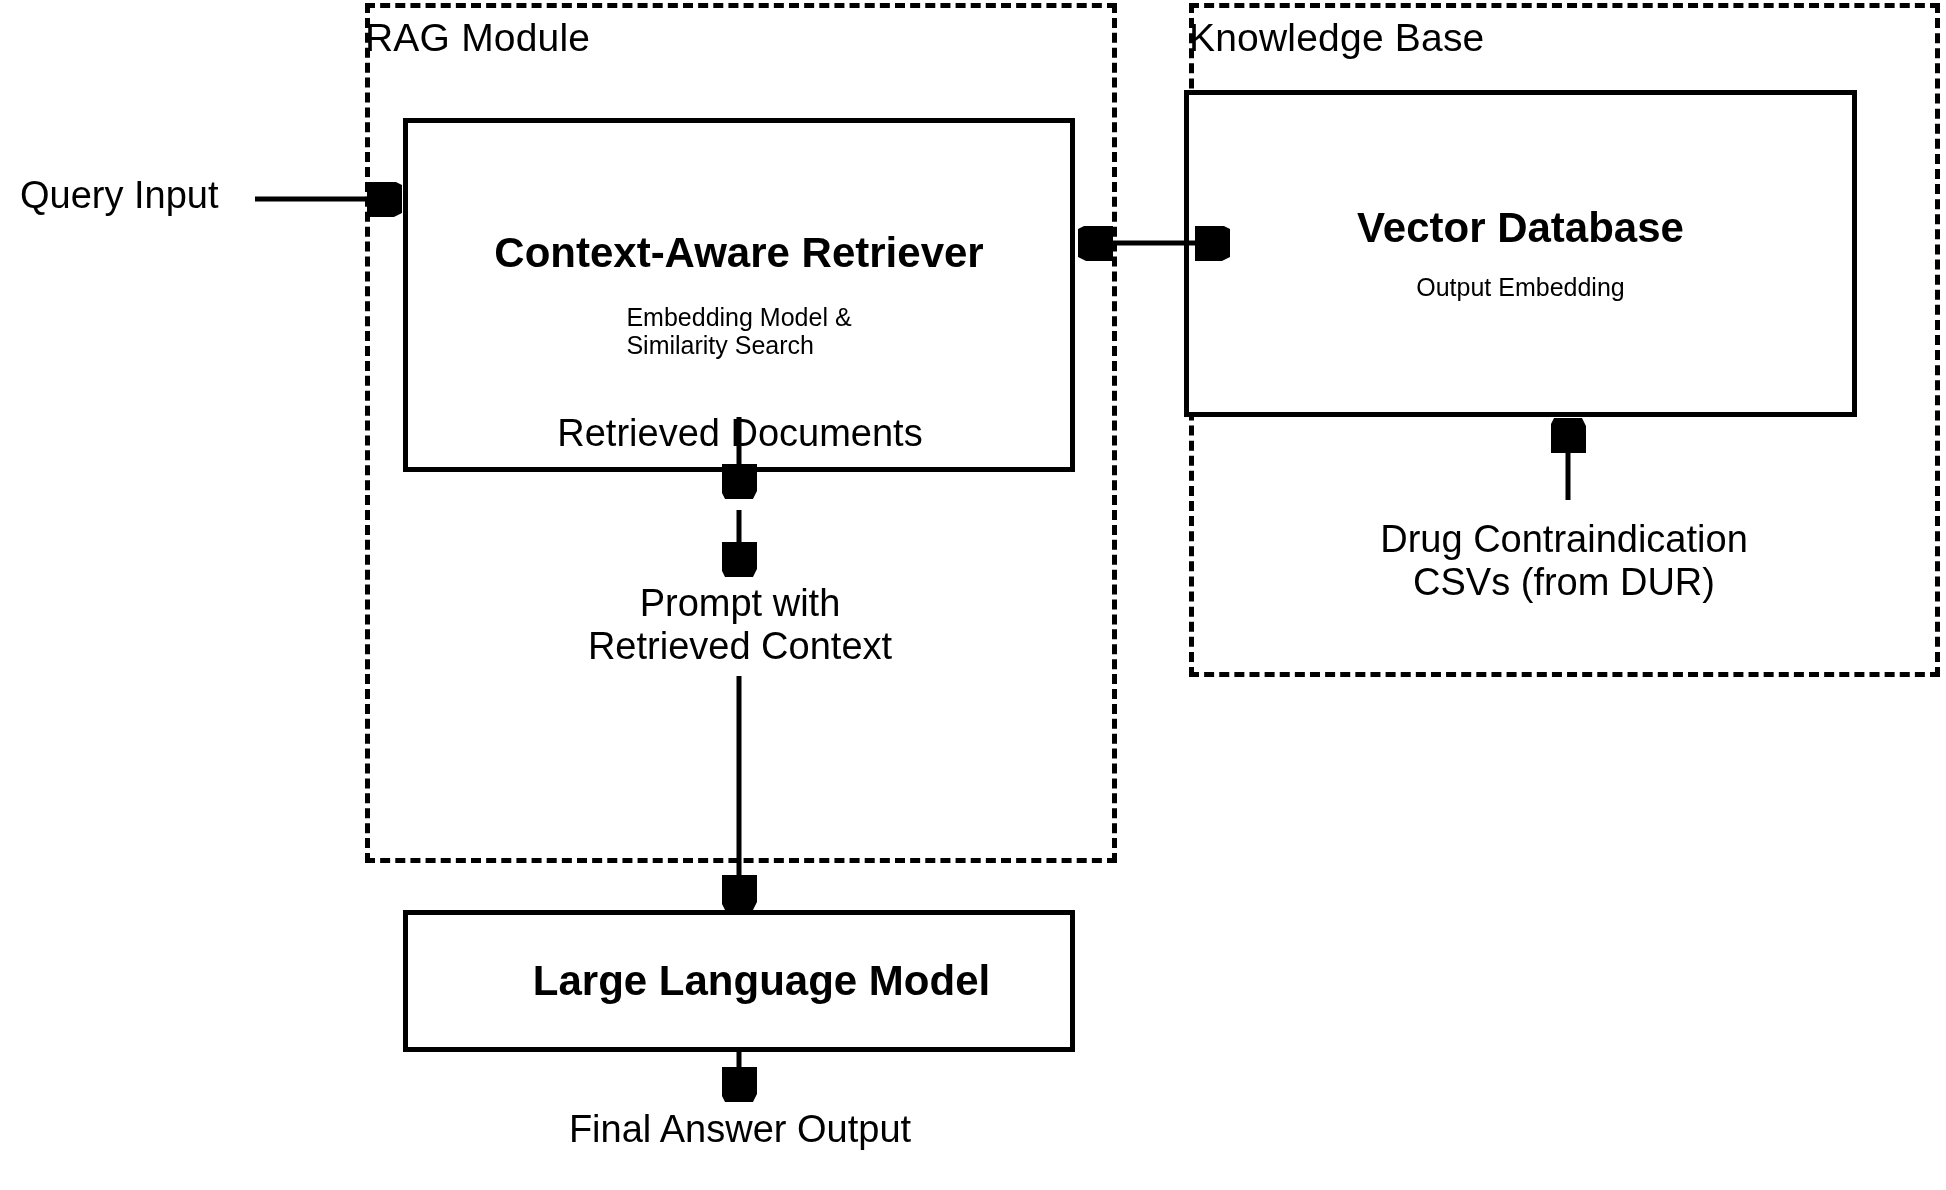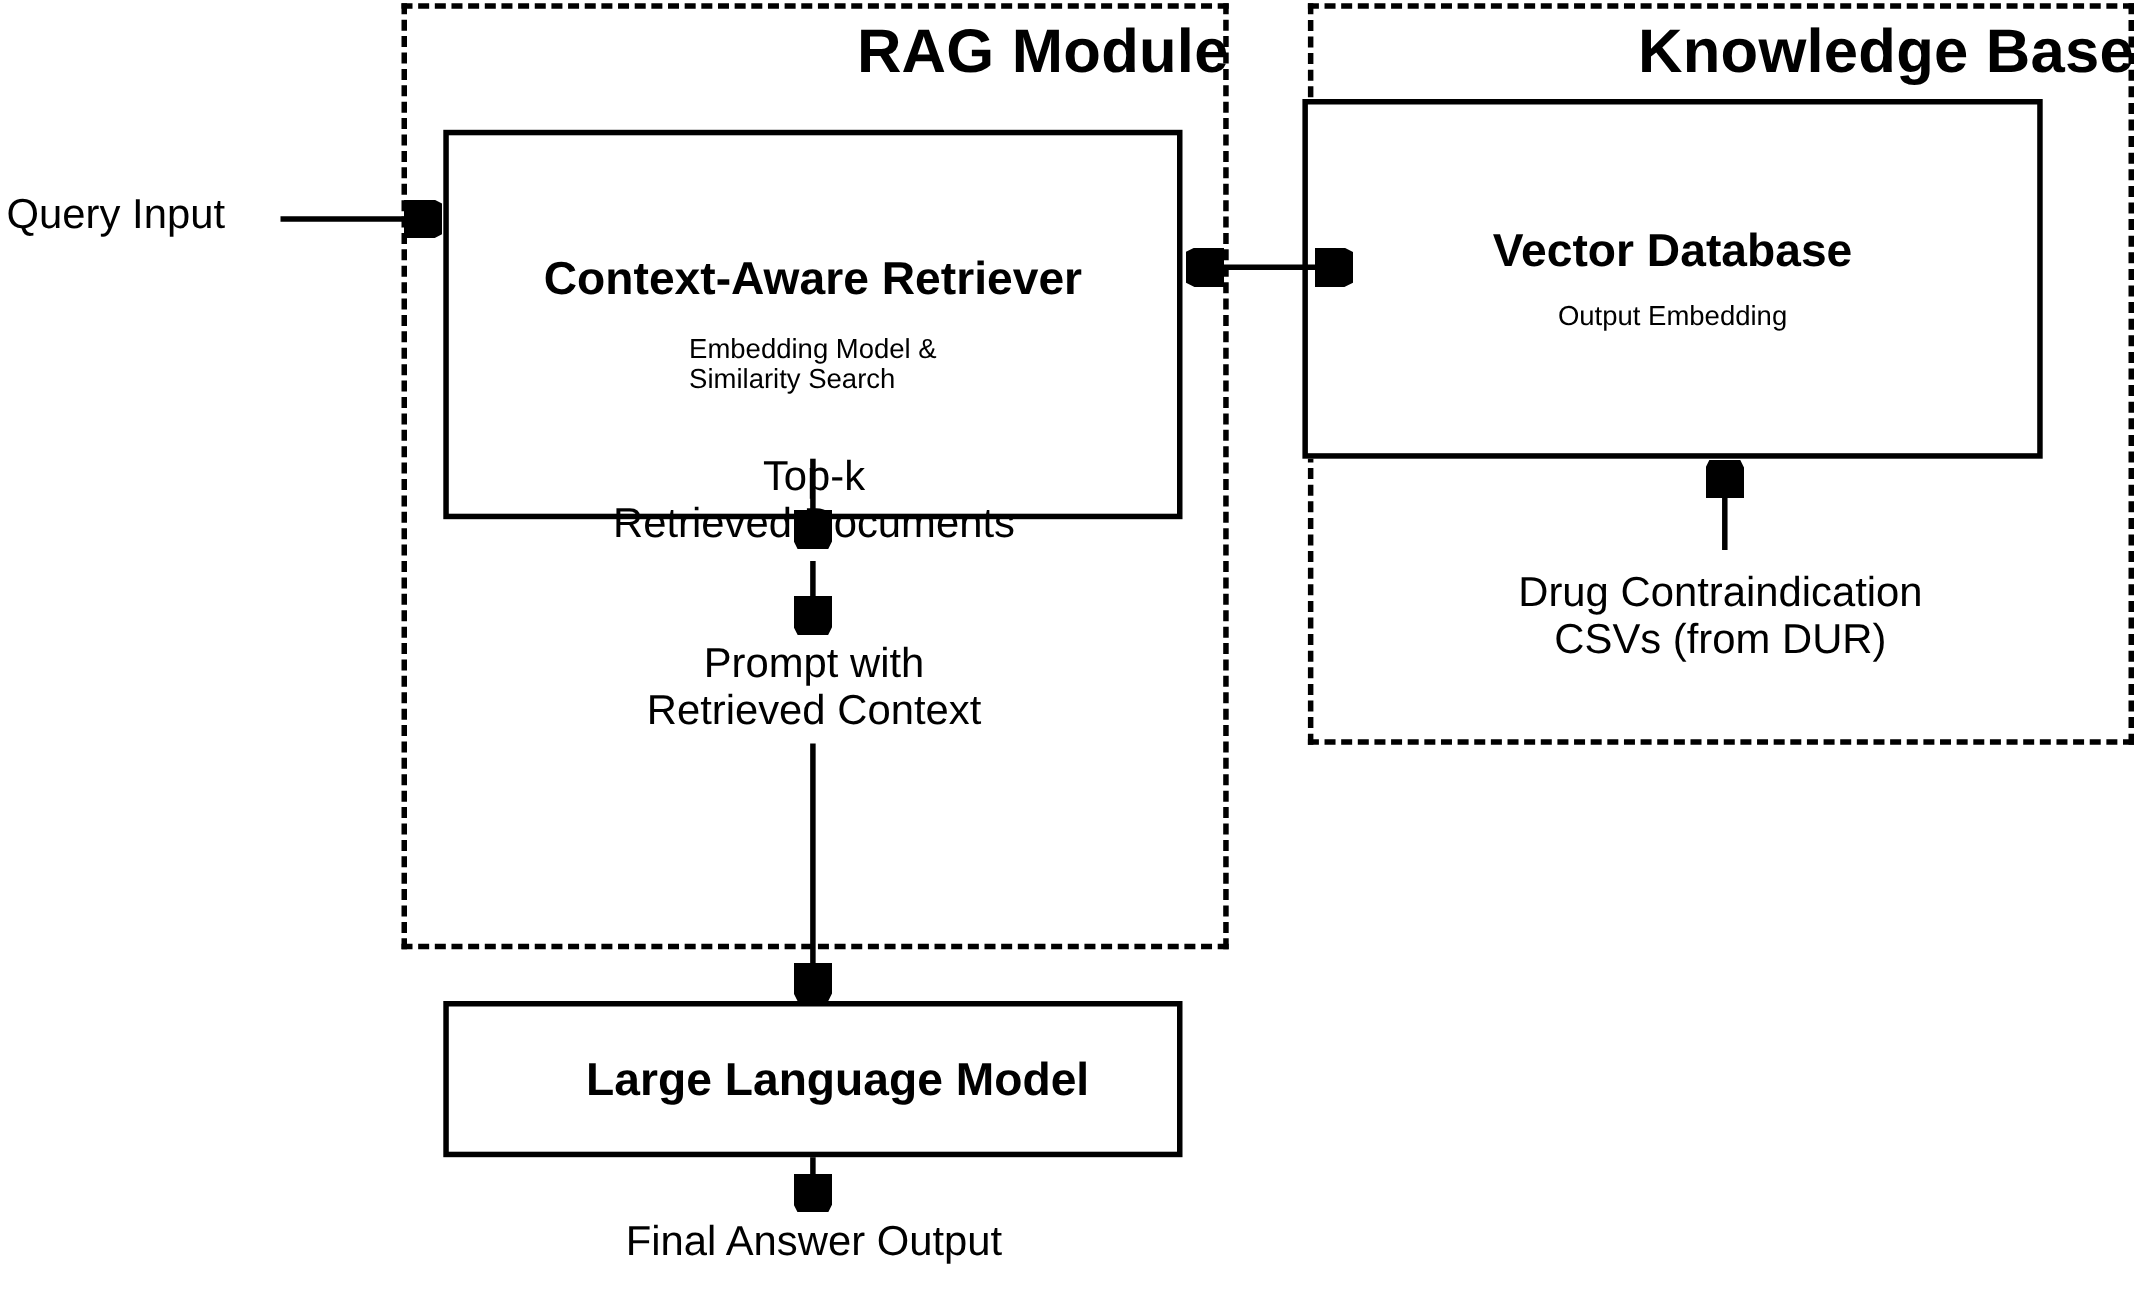--- a/index.html
+++ b/index.html
@@ -23,23 +23,23 @@
     position: absolute;
     border: 5px dashed #000000;
     box-sizing: border-box;
     background: transparent;
   }
   #rag-group  { left: 365px;  top: 3px;  width: 752px;  height: 860px; }
   #kb-group   { left: 1189px; top: 3px;  width: 751px;  height: 674px; }
 
   .group-title {
     position: absolute;
-    text-align: right;
-    font-size: 56px;
-    font-weight: 700;
+    text-align: left;
+    font-size: 39px;
+    font-weight: 400;
     line-height: 1;
     white-space: nowrap;
     letter-spacing: 0.2px;
   }
   #rag-title { left: 365px;  top: 18px; width: 752px; }
   #kb-title  { left: 1189px; top: 18px; width: 751px; }
 
   
   .solid-box {
     position: absolute;
@@ -73,21 +73,21 @@
 
   
   .label {
     position: absolute;
     font-size: 38px;
     font-weight: 400;
     line-height: 1.12;
     text-align: center;
     white-space: nowrap;
   }
-  #query-input-label  { left: 0px;   top: 174px;  width: 260px; text-align: left; padding-left: 6px; }
+  #query-input-label  { left: 0px;   top: 174px;  width: 260px; text-align: left; padding-left: 20px; }
   #topk-label         { left: 440px; top: 414px;  width: 600px; }
   #prompt-label       { left: 440px; top: 583px;  width: 600px; }
   #final-answer-label { left: 440px; top: 905px;  width: 600px; }
   #csv-label          { left: 1264px; top: 417px; width: 600px; }
 
   
   #topk-label         { top: 412px; }
   #prompt-label       { top: 582px; }
   #final-answer-label { top: 1108px; }
   #csv-label          { top: 518px; }
@@ -129,21 +129,20 @@
     </div>
   </div>
 
   <div class="solid-box" id="llm-box">
     <div class="box-title">Large Language Model</div>
   </div>
 
   <div class="label" id="query-input-label">Query Input</div>
 
   <div class="label" id="topk-label">
-    <div>Top-k</div>
     <div>Retrieved Documents</div>
   </div>
 
   <div class="label" id="final-answer-label">Final Answer Output</div>
 
   <div class="label" id="prompt-label">
     <div>Prompt with</div>
     <div>Retrieved Context</div>
   </div>
 

